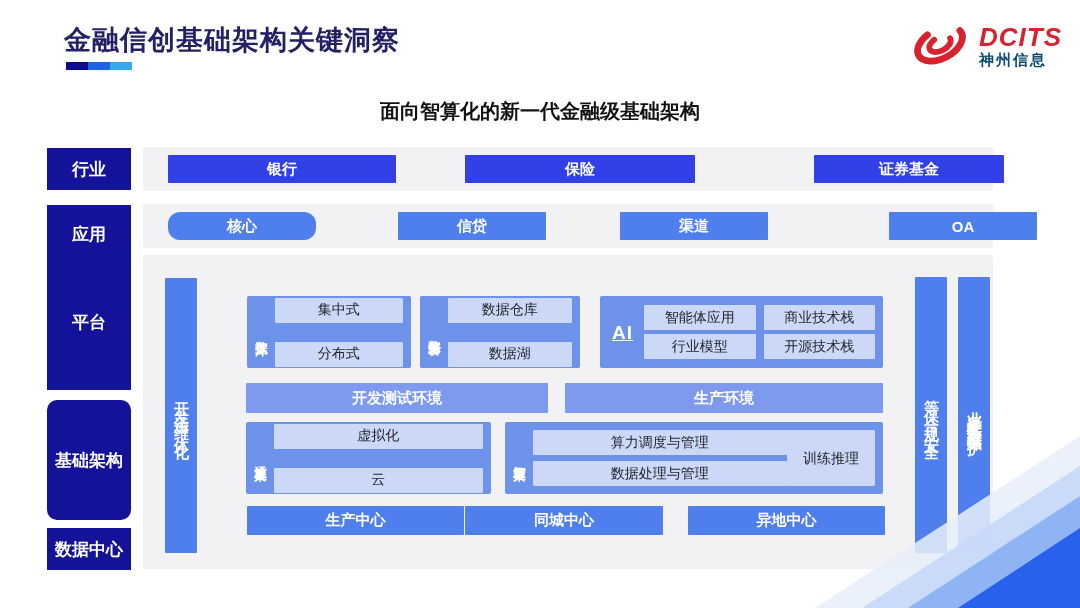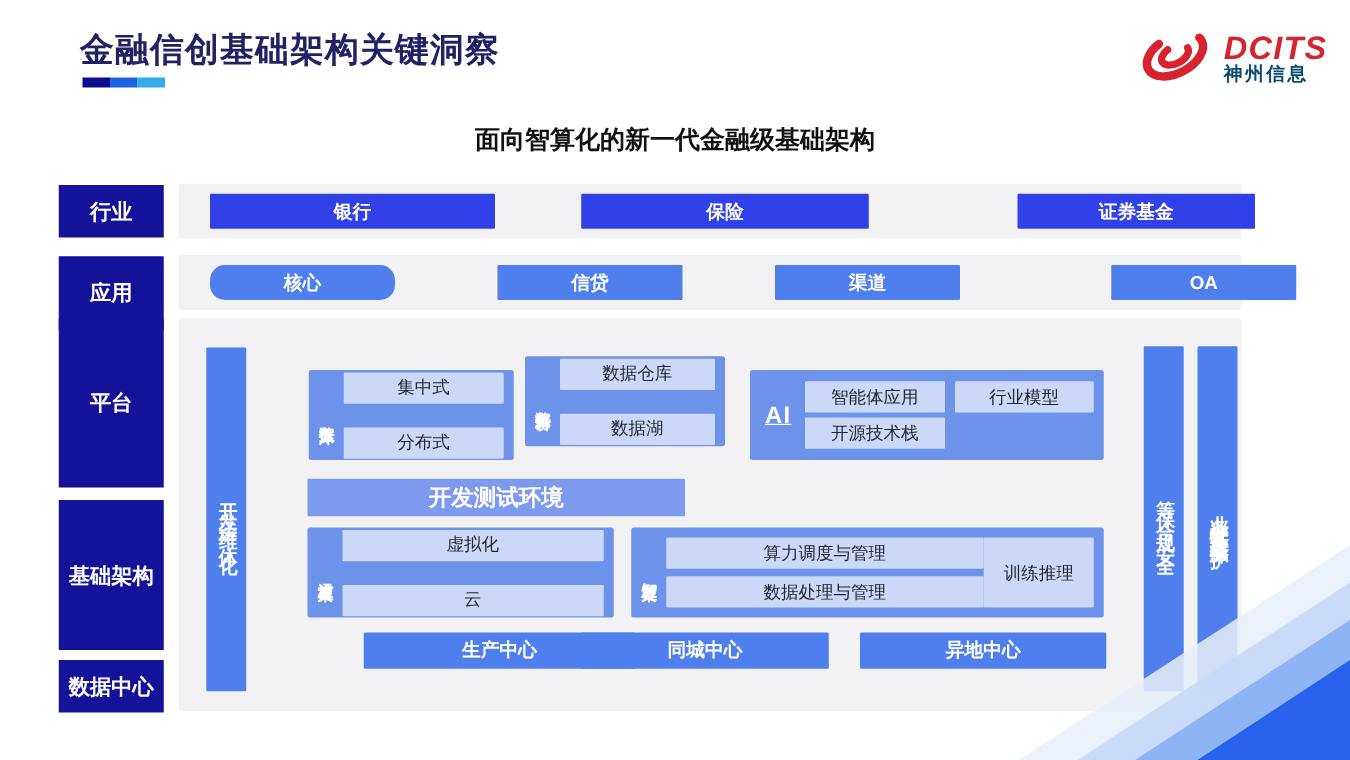--- a/index.html
+++ b/index.html
@@ -18,21 +18,21 @@
   .logo-sub{font-size:15px;font-weight:700;color:#0c4a6e;letter-spacing:2px;}
 
   .subtitle{position:absolute;left:0;right:0;top:98px;text-align:center;font-size:20px;font-weight:700;color:#111111;}
 
   
   .rail-label{position:absolute;left:47px;width:84px;background:#131299;color:#ffffff;
               display:flex;align-items:center;justify-content:center;font-size:17px;font-weight:700;}
   .lab-industry{top:148px;height:42px;}
   .lab-app{top:205px;height:59px;}
   .lab-platform{top:255px;height:135px;}
-  .lab-infra{top:400px;height:120px;}
+  .lab-infra{top:400px;height:120px;border-radius:10px;}
   .lab-dc{top:528px;height:42px;}
 
   
   .row-band{position:absolute;left:143px;width:850px;height:44px;background:#f2f2f4;border-radius:2px;}
   .row-industry{top:147px;}
   .row-app{top:204px;}
   .band-btn{position:absolute;top:8px;height:28px;display:flex;align-items:center;justify-content:center;
             color:#ffffff;font-size:15px;font-weight:700;border-radius:1px;}
   .btn-royal{background:#3240e8;}
   .btn-mid{background:#4f7fed;}
@@ -48,39 +48,39 @@
 
   .block{position:absolute;background:#6c92ea;border-radius:2px;display:flex;align-items:center;padding:7px 8px;box-sizing:border-box;gap:7px;}
   .block-vlabel{writing-mode:vertical-rl;color:#ffffff;font-weight:700;font-size:12.5px;line-height:1;
                 display:flex;align-items:center;justify-content:center;letter-spacing:1px;flex:0 0 auto;}
   .block-col{display:flex;flex-direction:column;gap:19px;flex:1;}
   .block-grid{display:grid;grid-template-columns:1fr 1fr;gap:4px 8px;flex:1;}
   .chip{background:#cbd8f7;color:#23262e;font-size:14px;display:flex;align-items:center;justify-content:center;
         height:25px;border-radius:1px;}
 
   .db-block{left:104px;top:41px;width:164px;height:72px;}
-  .da-block{left:277px;top:30px;width:160px;height:72px;}
+  .da-block{left:277px;top:41px;width:160px;height:72px;}
   .ai-block{left:457px;top:41px;width:283px;height:72px;}
   .ai-label{writing-mode:horizontal-tb;font-size:19px;padding:0 4px;text-decoration:underline;}
 
-  .env-bar{position:absolute;top:128px;height:30px;background:#7e9aef;color:#ffffff;font-size:18px;font-weight:700;
+  .env-bar{position:absolute;top:128px;height:30px;background:#7e9aef;color:#ffffff;font-size:15px;font-weight:700;
            display:flex;align-items:center;justify-content:center;border-radius:1px;}
   .env-dev{left:103px;width:302px;}
   .env-prod{left:422px;width:318px;}
 
   .gc-block{left:103px;top:167px;width:245px;height:72px;}
   .sc-block{left:362px;top:167px;width:378px;height:72px;}
   .sc-inner{display:flex;flex:1;align-items:stretch;}
   .sc-col{display:flex;flex-direction:column;gap:6px;flex:1;}
   .train-box{flex:0 0 88px;background:#cbd8f7;color:#23262e;font-size:14px;display:flex;align-items:center;
              justify-content:center;text-align:center;line-height:1.35;border-radius:1px;}
 
   .center-btn{position:absolute;top:251px;height:29px;background:#4f7fed;color:#ffffff;font-size:15px;font-weight:700;
               display:flex;align-items:center;justify-content:center;border-radius:1px;}
-  .center-1{left:104px;width:217px;margin-left:44px;}
+  .center-1{left:104px;width:217px;}
   .center-2{left:322px;width:198px;}
   .center-3{left:545px;width:197px;}
 
   
   .corner{position:absolute;right:0;bottom:0;pointer-events:none;}
   .tri{position:absolute;right:0;bottom:0;clip-path:polygon(100% 0,100% 100%,0 100%);}
   .tri4{width:265px;height:172px;background:#e7eef9;opacity:.85;}
   .tri3{width:218px;height:142px;background:#c6d8f8;opacity:.9;}
   .tri2{width:172px;height:112px;background:#8ab2f4;opacity:.95;}
   .tri1{width:122px;height:80px;background:#2761ec;}
@@ -150,26 +150,28 @@
       <div class="block-col">
         <div class="chip">数据仓库</div>
         <div class="chip">数据湖</div>
       </div>
     </div>
 
     <div class="block ai-block">
       <div class="block-vlabel ai-label">AI</div>
       <div class="block-grid">
         <div class="chip">智能体应用</div>
+        <div class="chip">商业技术栈</div>
         <div class="chip">行业模型</div>
         <div class="chip">开源技术栈</div>
       </div>
     </div>
 
     <div class="env-bar env-dev">开发测试环境</div>
+    <div class="env-bar env-prod">生产环境</div>
 
     <div class="block gc-block">
       <div class="block-vlabel">通算框架</div>
       <div class="block-col">
         <div class="chip">虚拟化</div>
         <div class="chip">云</div>
       </div>
     </div>
 
     <div class="block sc-block">

